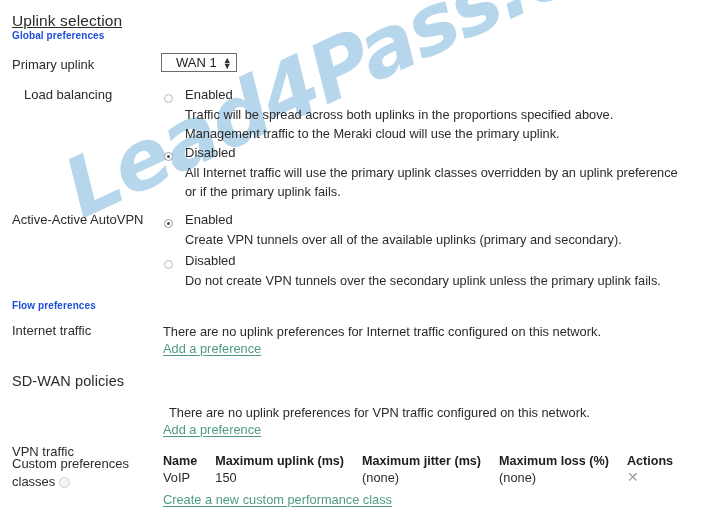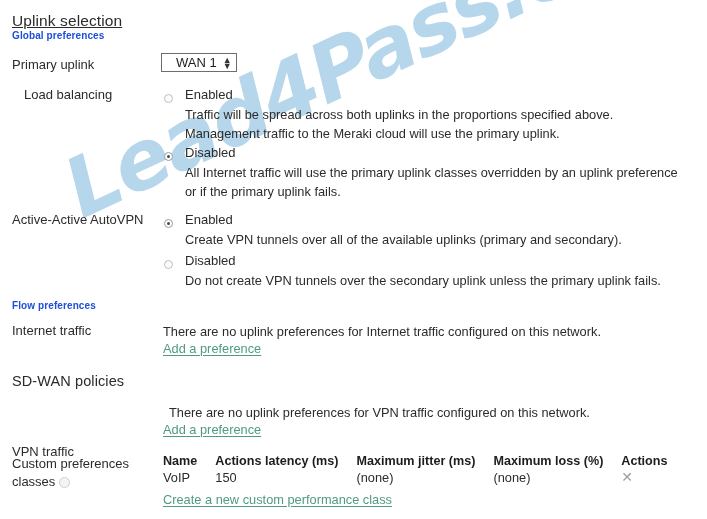--- a/index.html
+++ b/index.html
@@ -248,21 +248,21 @@
   <div class="abs row-label" style="left:12px; top:455px; line-height:18px;">
     <span>Custom preferences</span><br>
     <span>classes</span><span class="info-icon"></span>
   </div>
 
   <div class="abs" style="left:163px; top:454px;">
     <table class="tbl">
       <thead>
         <tr>
           <th>Name</th>
-          <th>Actions latency (ms)</th>
+          <th>Maximum uplink (ms)</th>
           <th>Maximum jitter (ms)</th>
           <th>Maximum loss (%)</th>
           <th>Actions</th>
         </tr>
       </thead>
       <tbody>
         <tr>
           <td>VoIP</td>
           <td>150</td>
           <td>(none)</td>

